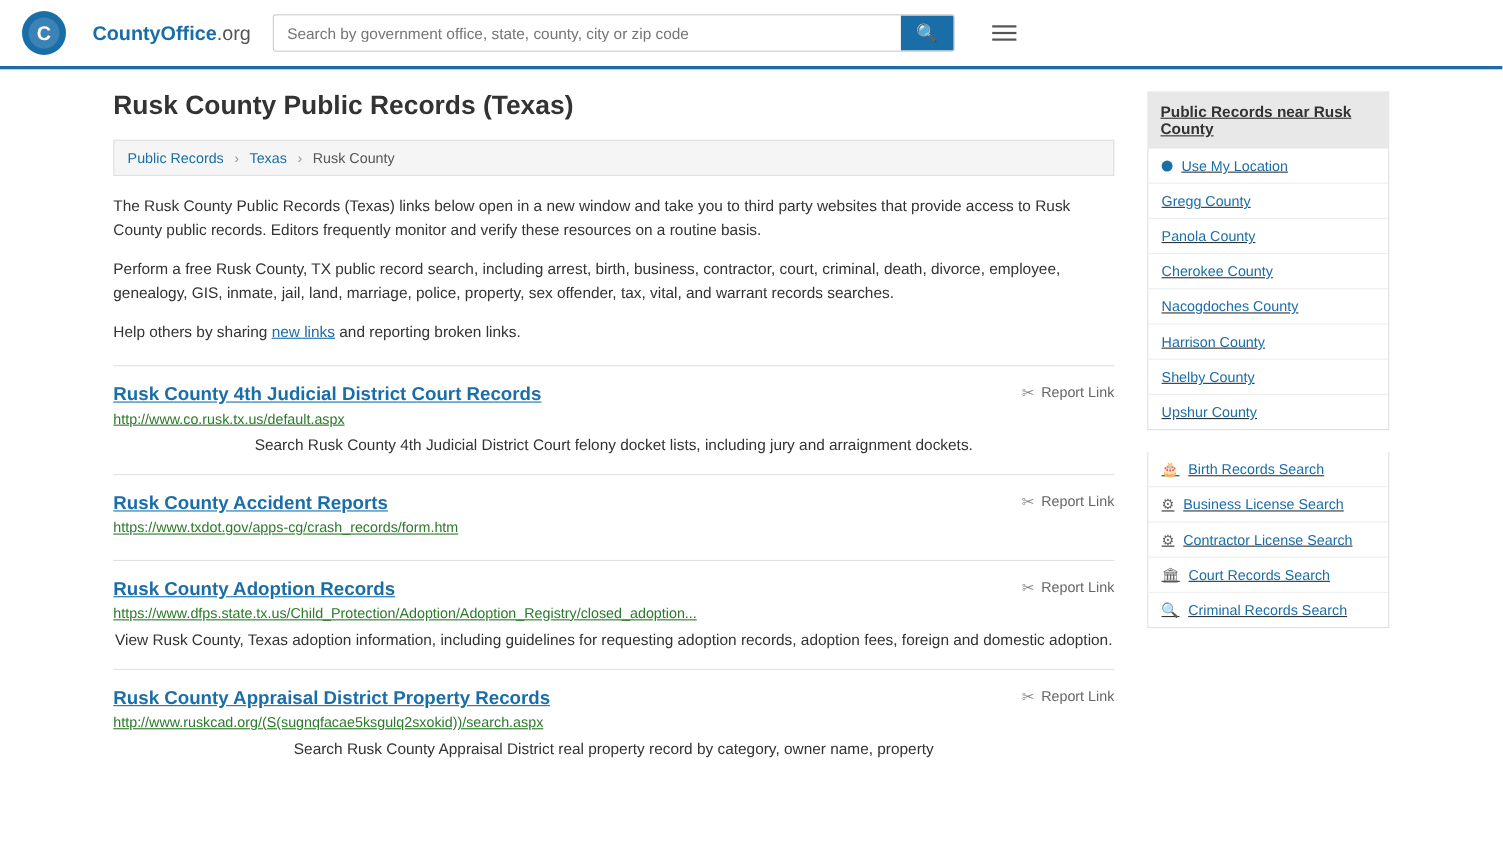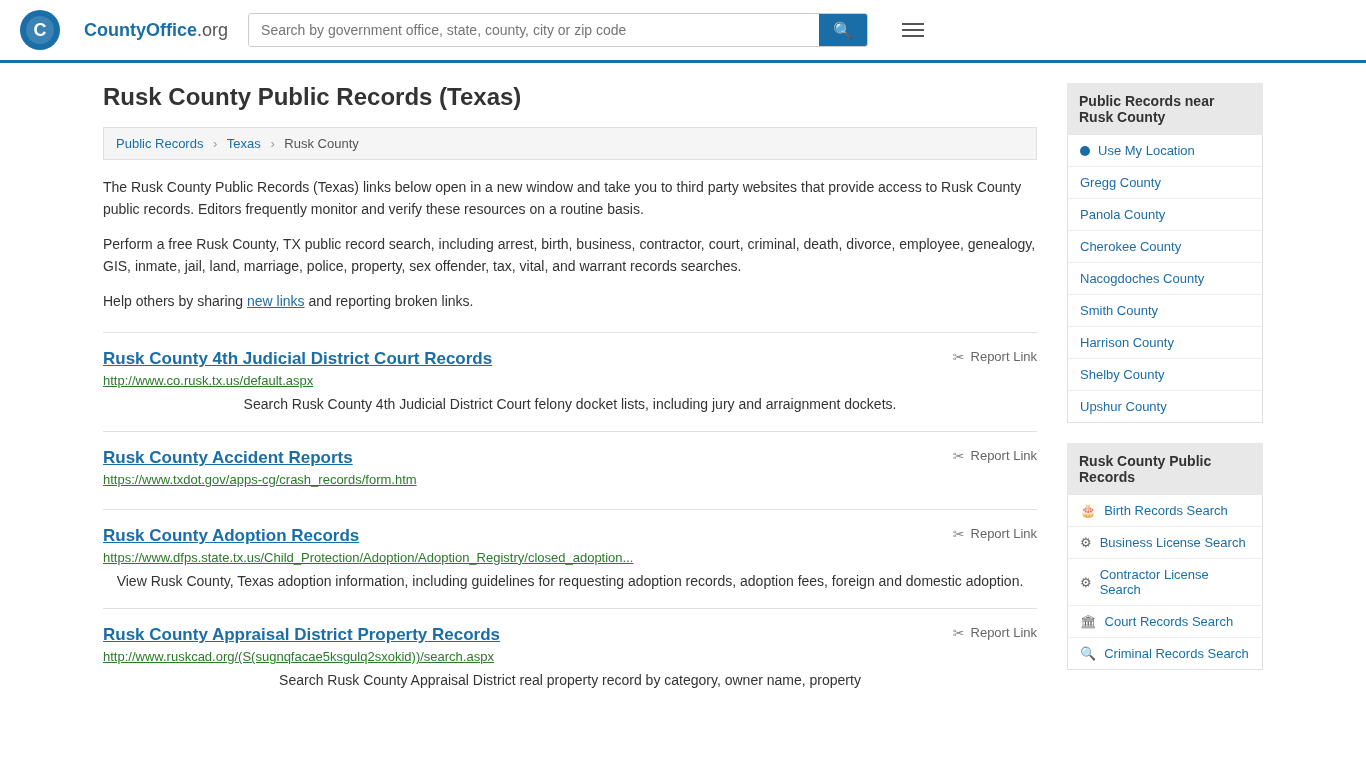--- a/index.html
+++ b/index.html
@@ -72,22 +72,23 @@
       max-width: 1200px;
       margin: 0 auto;
       padding: 20px 20px;
       display: flex;
       gap: 30px;
     }
     #content {
       flex: 1;
     }
     #sidebar {
-      width: 196px;
+      width: 220px;
       flex-shrink: 0;
+      text-decoration: underline;
     }
 
     
     #page-title {
       font-size: 24px;
       font-weight: bold;
       color: #333;
       margin-bottom: 16px;
     }
 
@@ -331,43 +332,37 @@
               <span>Cherokee County</span>
             </a>
           </li>
         <li>
             <a href="#">
               <span>Nacogdoches County</span>
             </a>
           </li>
         <li>
             <a href="#">
-              <span>Smith County</span>
-            </a>
-          </li>
-        <li>
-            <a href="#">
               <span>Harrison County</span>
             </a>
           </li>
         <li>
             <a href="#">
               <span>Shelby County</span>
             </a>
           </li>
         <li>
             <a href="#">
               <span>Upshur County</span>
             </a>
           </li>
       </ul>
     </div>
 
     <div class="sidebar-section">
-      <div class="sidebar-heading">Rusk County Public Records</div>
       <ul class="sidebar-list">
         <li>
           <a href="#">
             <span class="sidebar-icon">🎂</span>
             <span>Birth Records Search</span>
           </a>
         </li>
         <li>
           <a href="#">
             <span class="sidebar-icon">⚙</span>

